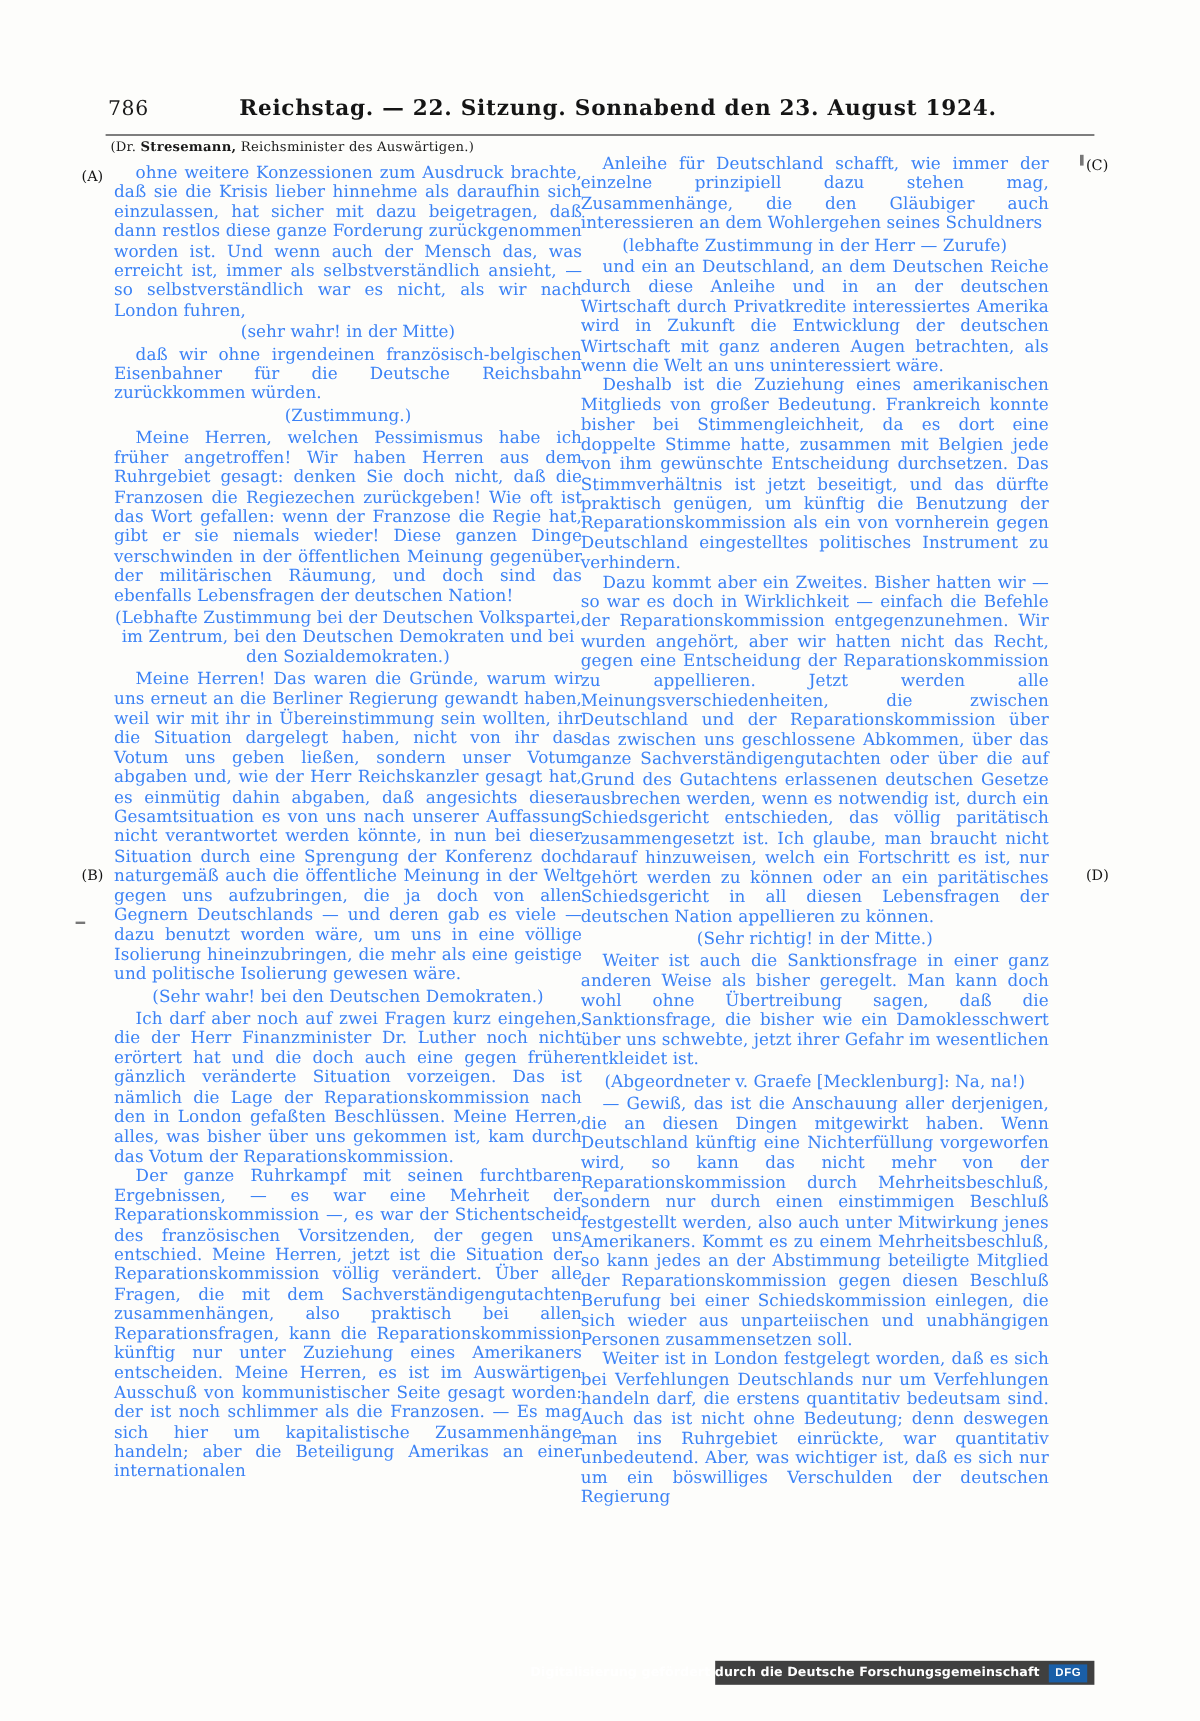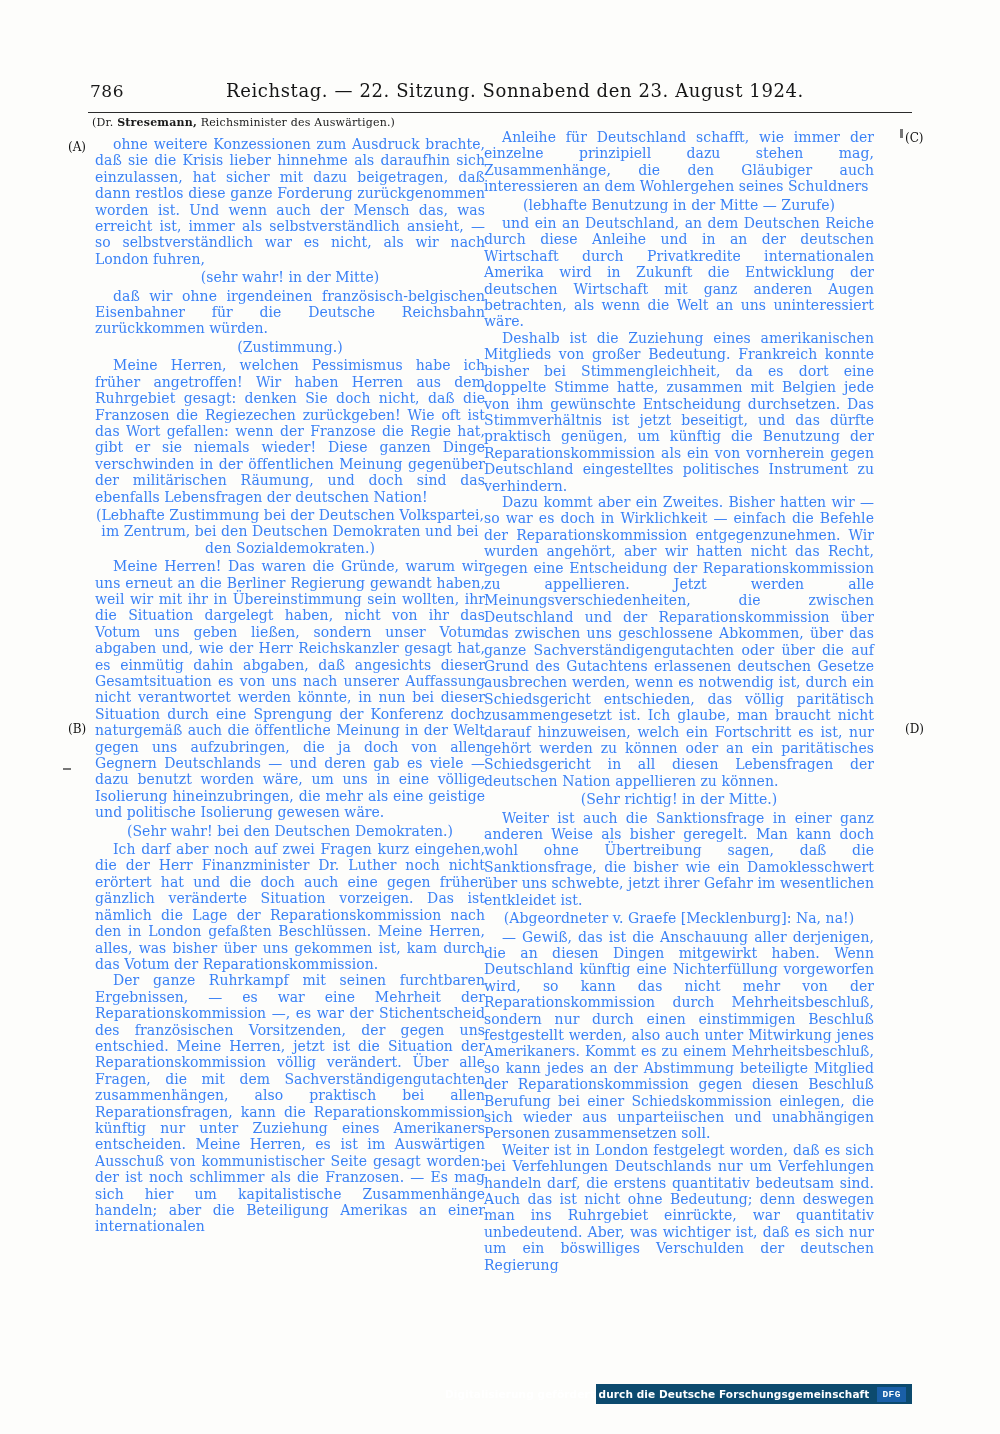--- a/index.html
+++ b/index.html
@@ -41,20 +41,21 @@
     width: 90px;
   }
   .header-title {
     flex: 1;
     text-align: center;
     font-size: 18px;
     letter-spacing: 0.6px;
     color: #151515;
     font-family: "DejaVu Serif", serif;
     padding-right: 60px;
+    font-weight: bold;
   }
 
   .rule {
     position: absolute;
     left: 88px;
     top: 112px;
     width: 824px;
     height: 1px;
     background: #2b2b2b;
   }
@@ -114,41 +115,41 @@
     background: #777;
   }
 
   
   .footer {
     position: absolute;
     left: 596px;
     top: 1384px;
     width: 316px;
     height: 20px;
-    background: #0c4a6e;
+    background: #404040;
     color: #fff;
     font-family: "DejaVu Sans", sans-serif;
     font-size: 10.5px;
     font-weight: 700;
     display: flex;
     align-items: center;
     justify-content: flex-end;
     padding-right: 6px;
     box-sizing: border-box;
     letter-spacing: 0.1px;
   }
   .footer-text { padding-right: 8px; white-space: nowrap; }
   .deg-logo {
     background: #1a5fa8;
     color: #fff;
     font-size: 9.5px;
     font-weight: 700;
     padding: 2px 5px 2px 5px;
     letter-spacing: 0.5px;
-    font-family: Liberation Mono, monospace;
+    font-family: Liberation Sans, sans-serif;
   }
 </style>
 </head>
 <body>
 
 <div class="page">
 
   <div class="header">
     <div class="page-number">786</div>
     <div class="header-title">Reichstag. — 22. Sitzung. Sonnabend den 23. August 1924.</div>
@@ -172,22 +173,22 @@
       <p class="center">(Zustimmung.)</p>
       <p class="">Meine Herren, welchen Pessimismus habe ich früher angetroffen! Wir haben Herren aus dem Ruhrgebiet gesagt: denken Sie doch nicht, daß die Franzosen die Regiezechen zurückgeben! Wie oft ist das Wort gefallen: wenn der Franzose die Regie hat, gibt er sie niemals wieder! Diese ganzen Dinge verschwinden in der öffentlichen Meinung gegenüber der militärischen Räumung, und doch sind das ebenfalls Lebensfragen der deutschen Nation!</p>
       <p class="center">(Lebhafte Zustimmung bei der Deutschen Volkspartei, im Zentrum, bei den Deutschen Demokraten und bei den Sozialdemokraten.)</p>
       <p class="">Meine Herren! Das waren die Gründe, warum wir uns erneut an die Berliner Regierung gewandt haben, weil wir mit ihr in Übereinstimmung sein wollten, ihr die Situation dargelegt haben, nicht von ihr das Votum uns geben ließen, sondern unser Votum abgaben und, wie der Herr Reichskanzler gesagt hat, es einmütig dahin abgaben, daß angesichts dieser Gesamtsituation es von uns nach unserer Auffassung nicht verantwortet werden könnte, in nun bei dieser Situation durch eine Sprengung der Konferenz doch naturgemäß auch die öffentliche Meinung in der Welt gegen uns aufzubringen, die ja doch von allen Gegnern Deutschlands — und deren gab es viele — dazu benutzt worden wäre, um uns in eine völlige Isolierung hineinzubringen, die mehr als eine geistige und politische Isolierung gewesen wäre.</p>
       <p class="center">(Sehr wahr! bei den Deutschen Demokraten.)</p>
       <p class="">Ich darf aber noch auf zwei Fragen kurz eingehen, die der Herr Finanzminister Dr. Luther noch nicht erörtert hat und die doch auch eine gegen früher gänzlich veränderte Situation vorzeigen. Das ist nämlich die Lage der Reparationskommission nach den in London gefaßten Beschlüssen. Meine Herren, alles, was bisher über uns gekommen ist, kam durch das Votum der Reparationskommission.</p>
       <p class="">Der ganze Ruhrkampf mit seinen furchtbaren Ergebnissen, — es war eine Mehrheit der Reparationskommission —, es war der Stichentscheid des französischen Vorsitzenden, der gegen uns entschied. Meine Herren, jetzt ist die Situation der Reparationskommission völlig verändert. Über alle Fragen, die mit dem Sachverständigengutachten zusammenhängen, also praktisch bei allen Reparationsfragen, kann die Reparationskommission künftig nur unter Zuziehung eines Amerikaners entscheiden. Meine Herren, es ist im Auswärtigen Ausschuß von kommunistischer Seite gesagt worden: der ist noch schlimmer als die Franzosen. — Es mag sich hier um kapitalistische Zusammenhänge handeln; aber die Beteiligung Amerikas an einer internationalen</p>
     </div>
   <div class="col col-right" id="col-right">
       <p class="">Anleihe für Deutschland schafft, wie immer der einzelne prinzipiell dazu stehen mag, Zusammenhänge, die den Gläubiger auch interessieren an dem Wohlergehen seines Schuldners</p>
-      <p class="center">(lebhafte Benutzung in der Mitte — Zurufe)</p>
-      <p class="">und ein an Deutschland, an dem Deutschen Reiche durch diese Anleihe und in an der deutschen Wirtschaft durch Privatkredite internationalen Amerika wird in Zukunft die Entwicklung der deutschen Wirtschaft mit ganz anderen Augen betrachten, als wenn die Welt an uns uninteressiert wäre.</p>
+      <p class="center">(lebhafte Zustimmung in der Herr — Zurufe)</p>
+      <p class="">und ein an Deutschland, an dem Deutschen Reiche durch diese Anleihe und in an der deutschen Wirtschaft durch Privatkredite interessiertes Amerika wird in Zukunft die Entwicklung der deutschen Wirtschaft mit ganz anderen Augen betrachten, als wenn die Welt an uns uninteressiert wäre.</p>
       <p class="">Deshalb ist die Zuziehung eines amerikanischen Mitglieds von großer Bedeutung. Frankreich konnte bisher bei Stimmengleichheit, da es dort eine doppelte Stimme hatte, zusammen mit Belgien jede von ihm gewünschte Entscheidung durchsetzen. Das Stimmverhältnis ist jetzt beseitigt, und das dürfte praktisch genügen, um künftig die Benutzung der Reparationskommission als ein von vornherein gegen Deutschland eingestelltes politisches Instrument zu verhindern.</p>
       <p class="">Dazu kommt aber ein Zweites. Bisher hatten wir — so war es doch in Wirklichkeit — einfach die Befehle der Reparationskommission entgegenzunehmen. Wir wurden angehört, aber wir hatten nicht das Recht, gegen eine Entscheidung der Reparationskommission zu appellieren. Jetzt werden alle Meinungsverschiedenheiten, die zwischen Deutschland und der Reparationskommission über das zwischen uns geschlossene Abkommen, über das ganze Sachverständigengutachten oder über die auf Grund des Gutachtens erlassenen deutschen Gesetze ausbrechen werden, wenn es notwendig ist, durch ein Schiedsgericht entschieden, das völlig paritätisch zusammengesetzt ist. Ich glaube, man braucht nicht darauf hinzuweisen, welch ein Fortschritt es ist, nur gehört werden zu können oder an ein paritätisches Schiedsgericht in all diesen Lebensfragen der deutschen Nation appellieren zu können.</p>
       <p class="center">(Sehr richtig! in der Mitte.)</p>
       <p class="">Weiter ist auch die Sanktionsfrage in einer ganz anderen Weise als bisher geregelt. Man kann doch wohl ohne Übertreibung sagen, daß die Sanktionsfrage, die bisher wie ein Damoklesschwert über uns schwebte, jetzt ihrer Gefahr im wesentlichen entkleidet ist.</p>
       <p class="center">(Abgeordneter v. Graefe [Mecklenburg]: Na, na!)</p>
       <p class="">— Gewiß, das ist die Anschauung aller derjenigen, die an diesen Dingen mitgewirkt haben. Wenn Deutschland künftig eine Nichterfüllung vorgeworfen wird, so kann das nicht mehr von der Reparationskommission durch Mehrheitsbeschluß, sondern nur durch einen einstimmigen Beschluß festgestellt werden, also auch unter Mitwirkung jenes Amerikaners. Kommt es zu einem Mehrheitsbeschluß, so kann jedes an der Abstimmung beteiligte Mitglied der Reparationskommission gegen diesen Beschluß Berufung bei einer Schiedskommission einlegen, die sich wieder aus unparteiischen und unabhängigen Personen zusammensetzen soll.</p>
       <p class="">Weiter ist in London festgelegt worden, daß es sich bei Verfehlungen Deutschlands nur um Verfehlungen handeln darf, die erstens quantitativ bedeutsam sind. Auch das ist nicht ohne Bedeutung; denn deswegen man ins Ruhrgebiet einrückte, war quantitativ unbedeutend. Aber, was wichtiger ist, daß es sich nur um ein böswilliges Verschulden der deutschen Regierung</p>
     </div>
 
   <div class="speck" style="left:63px; top:768px; width:8px; height:2px;"></div>

